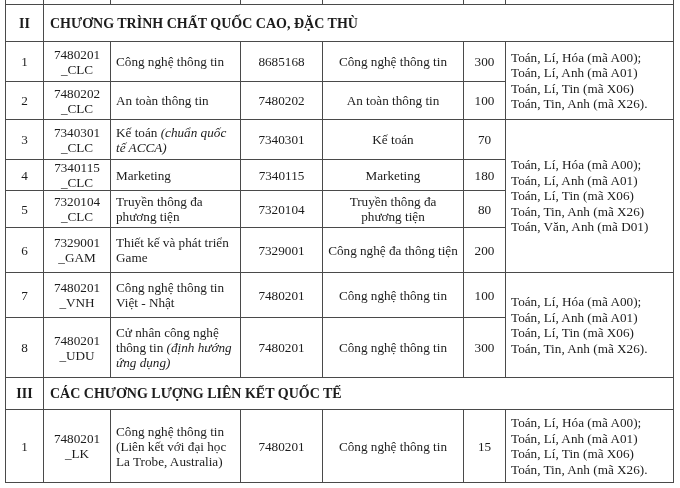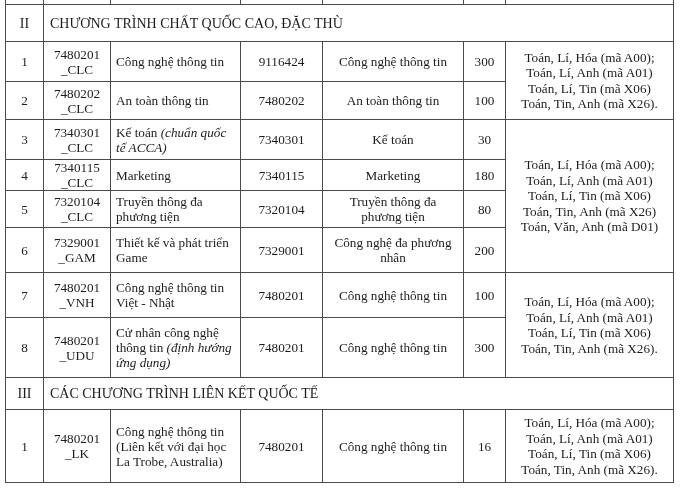--- a/index.html
+++ b/index.html
@@ -1,23 +1,23 @@
 <!DOCTYPE html>
 <html><head>
 <meta charset="utf-8">
 <style>
   html, body { margin: 0; padding: 0; background: #ffffff; }
   body { width: 680px; height: 488px; overflow: hidden; position: relative; font-family: "Liberation Serif", "DejaVu Serif", serif; color: #1c1c1c; }
   table { position: absolute; left: 5px; top: -6px; border-collapse: collapse; table-layout: fixed; width: 668px; font-size: 13.2px; line-height: 15px; }
   td { border: 1px solid #4a4a4a; padding: 0 5px; vertical-align: middle; }
   .c { text-align: center; }
-  .sec td { font-weight: normal; font-size: 14px; }
+  .sec td { font-weight: bold; font-size: 14px; }
   .sec td.title { padding-left: 6px; }
   i { font-style: italic; }
-  .combo { text-align: center; line-height: 15.5px; margin-top: 15px; }
+  .combo { text-align: left; line-height: 15.5px; margin-top: 15px; }
   .stub td { height: 9px; }
 </style>
 </head>
 <body>
 
 <table>
   <colgroup>
     <col style="width:38px">
       <col style="width:67px">
       <col style="width:130px">
@@ -40,21 +40,21 @@
 
   <tr class="sec" style="height:37px">
     <td class="c">II</td>
     <td class="title" colspan="6">CHƯƠNG TRÌNH CHẤT QUỐC CAO, ĐẶC THÙ</td>
   </tr>
 
   <tr style="height:40px">
     <td class="c">1</td>
     <td class="c"><span>7480201</span><br><span>_CLC</span></td>
     <td>Công nghệ thông tin</td>
-    <td class="c">9116424</td>
+    <td class="c">8685168</td>
     <td class="c">Công nghệ thông tin</td>
     <td class="c">300</td>
     <td class="combo" rowspan="2">
       <span>Toán, Lí, Hóa (mã A00);</span><br>
       <span>Toán, Lí, Anh (mã A01)</span><br>
       <span>Toán, Lí, Tin (mã X06)</span><br>
       <span>Toán, Tin, Anh (mã X26).</span>
     </td>
   </tr>
 
@@ -66,21 +66,21 @@
     <td class="c">An toàn thông tin</td>
     <td class="c">100</td>
   </tr>
 
   <tr style="height:40px">
     <td class="c">3</td>
     <td class="c"><span>7340301</span><br><span>_CLC</span></td>
     <td><span>Kế toán </span><i>(chuẩn quốc tế ACCA)</i></td>
     <td class="c">7340301</td>
     <td class="c">Kế toán</td>
-    <td class="c">30</td>
+    <td class="c">70</td>
     <td class="combo" rowspan="4">
       <span>Toán, Lí, Hóa (mã A00);</span><br>
       <span>Toán, Lí, Anh (mã A01)</span><br>
       <span>Toán, Lí, Tin (mã X06)</span><br>
       <span>Toán, Tin, Anh (mã X26)</span><br>
       <span>Toán, Văn, Anh (mã D01)</span>
     </td>
   </tr>
 
   <tr style="height:28px">
@@ -99,21 +99,21 @@
     <td class="c">7320104</td>
     <td class="c">Truyền thông đa phương tiện</td>
     <td class="c">80</td>
   </tr>
 
   <tr style="height:45px">
     <td class="c">6</td>
     <td class="c"><span>7329001</span><br><span>_GAM</span></td>
     <td>Thiết kế và phát triển Game</td>
     <td class="c">7329001</td>
-    <td class="c">Công nghệ đa phương nhân</td>
+    <td class="c">Công nghệ đa thông tiện</td>
     <td class="c">200</td>
   </tr>
 
   <tr style="height:45px">
     <td class="c">7</td>
     <td class="c"><span>7480201</span><br><span>_VNH</span></td>
     <td>Công nghệ thông tin Việt - Nhật</td>
     <td class="c">7480201</td>
     <td class="c">Công nghệ thông tin</td>
     <td class="c">100</td>
@@ -129,30 +129,30 @@
     <td class="c">8</td>
     <td class="c"><span>7480201</span><br><span>_UDU</span></td>
     <td><span>Cử nhân công nghệ thông tin </span><i>(định hướng ứng dụng)</i></td>
     <td class="c">7480201</td>
     <td class="c">Công nghệ thông tin</td>
     <td class="c">300</td>
   </tr>
 
   <tr class="sec" style="height:32px">
     <td class="c">III</td>
-    <td class="title" colspan="6">CÁC CHƯƠNG TRÌNH LIÊN KẾT QUỐC TẾ</td>
+    <td class="title" colspan="6">CÁC CHƯƠNG LƯỢNG LIÊN KẾT QUỐC TẾ</td>
   </tr>
 
   <tr style="height:73px">
     <td class="c">1</td>
     <td class="c"><span>7480201</span><br><span>_LK</span></td>
     <td>Công nghệ thông tin (Liên kết với đại học La Trobe, Australia)</td>
     <td class="c">7480201</td>
     <td class="c">Công nghệ thông tin</td>
-    <td class="c">16</td>
+    <td class="c">15</td>
     <td class="combo">
       <span>Toán, Lí, Hóa (mã A00);</span><br>
       <span>Toán, Lí, Anh (mã A01)</span><br>
       <span>Toán, Lí, Tin (mã X06)</span><br>
       <span>Toán, Tin, Anh (mã X26).</span>
     </td>
   </tr>
 </tbody>
   </table>
 

